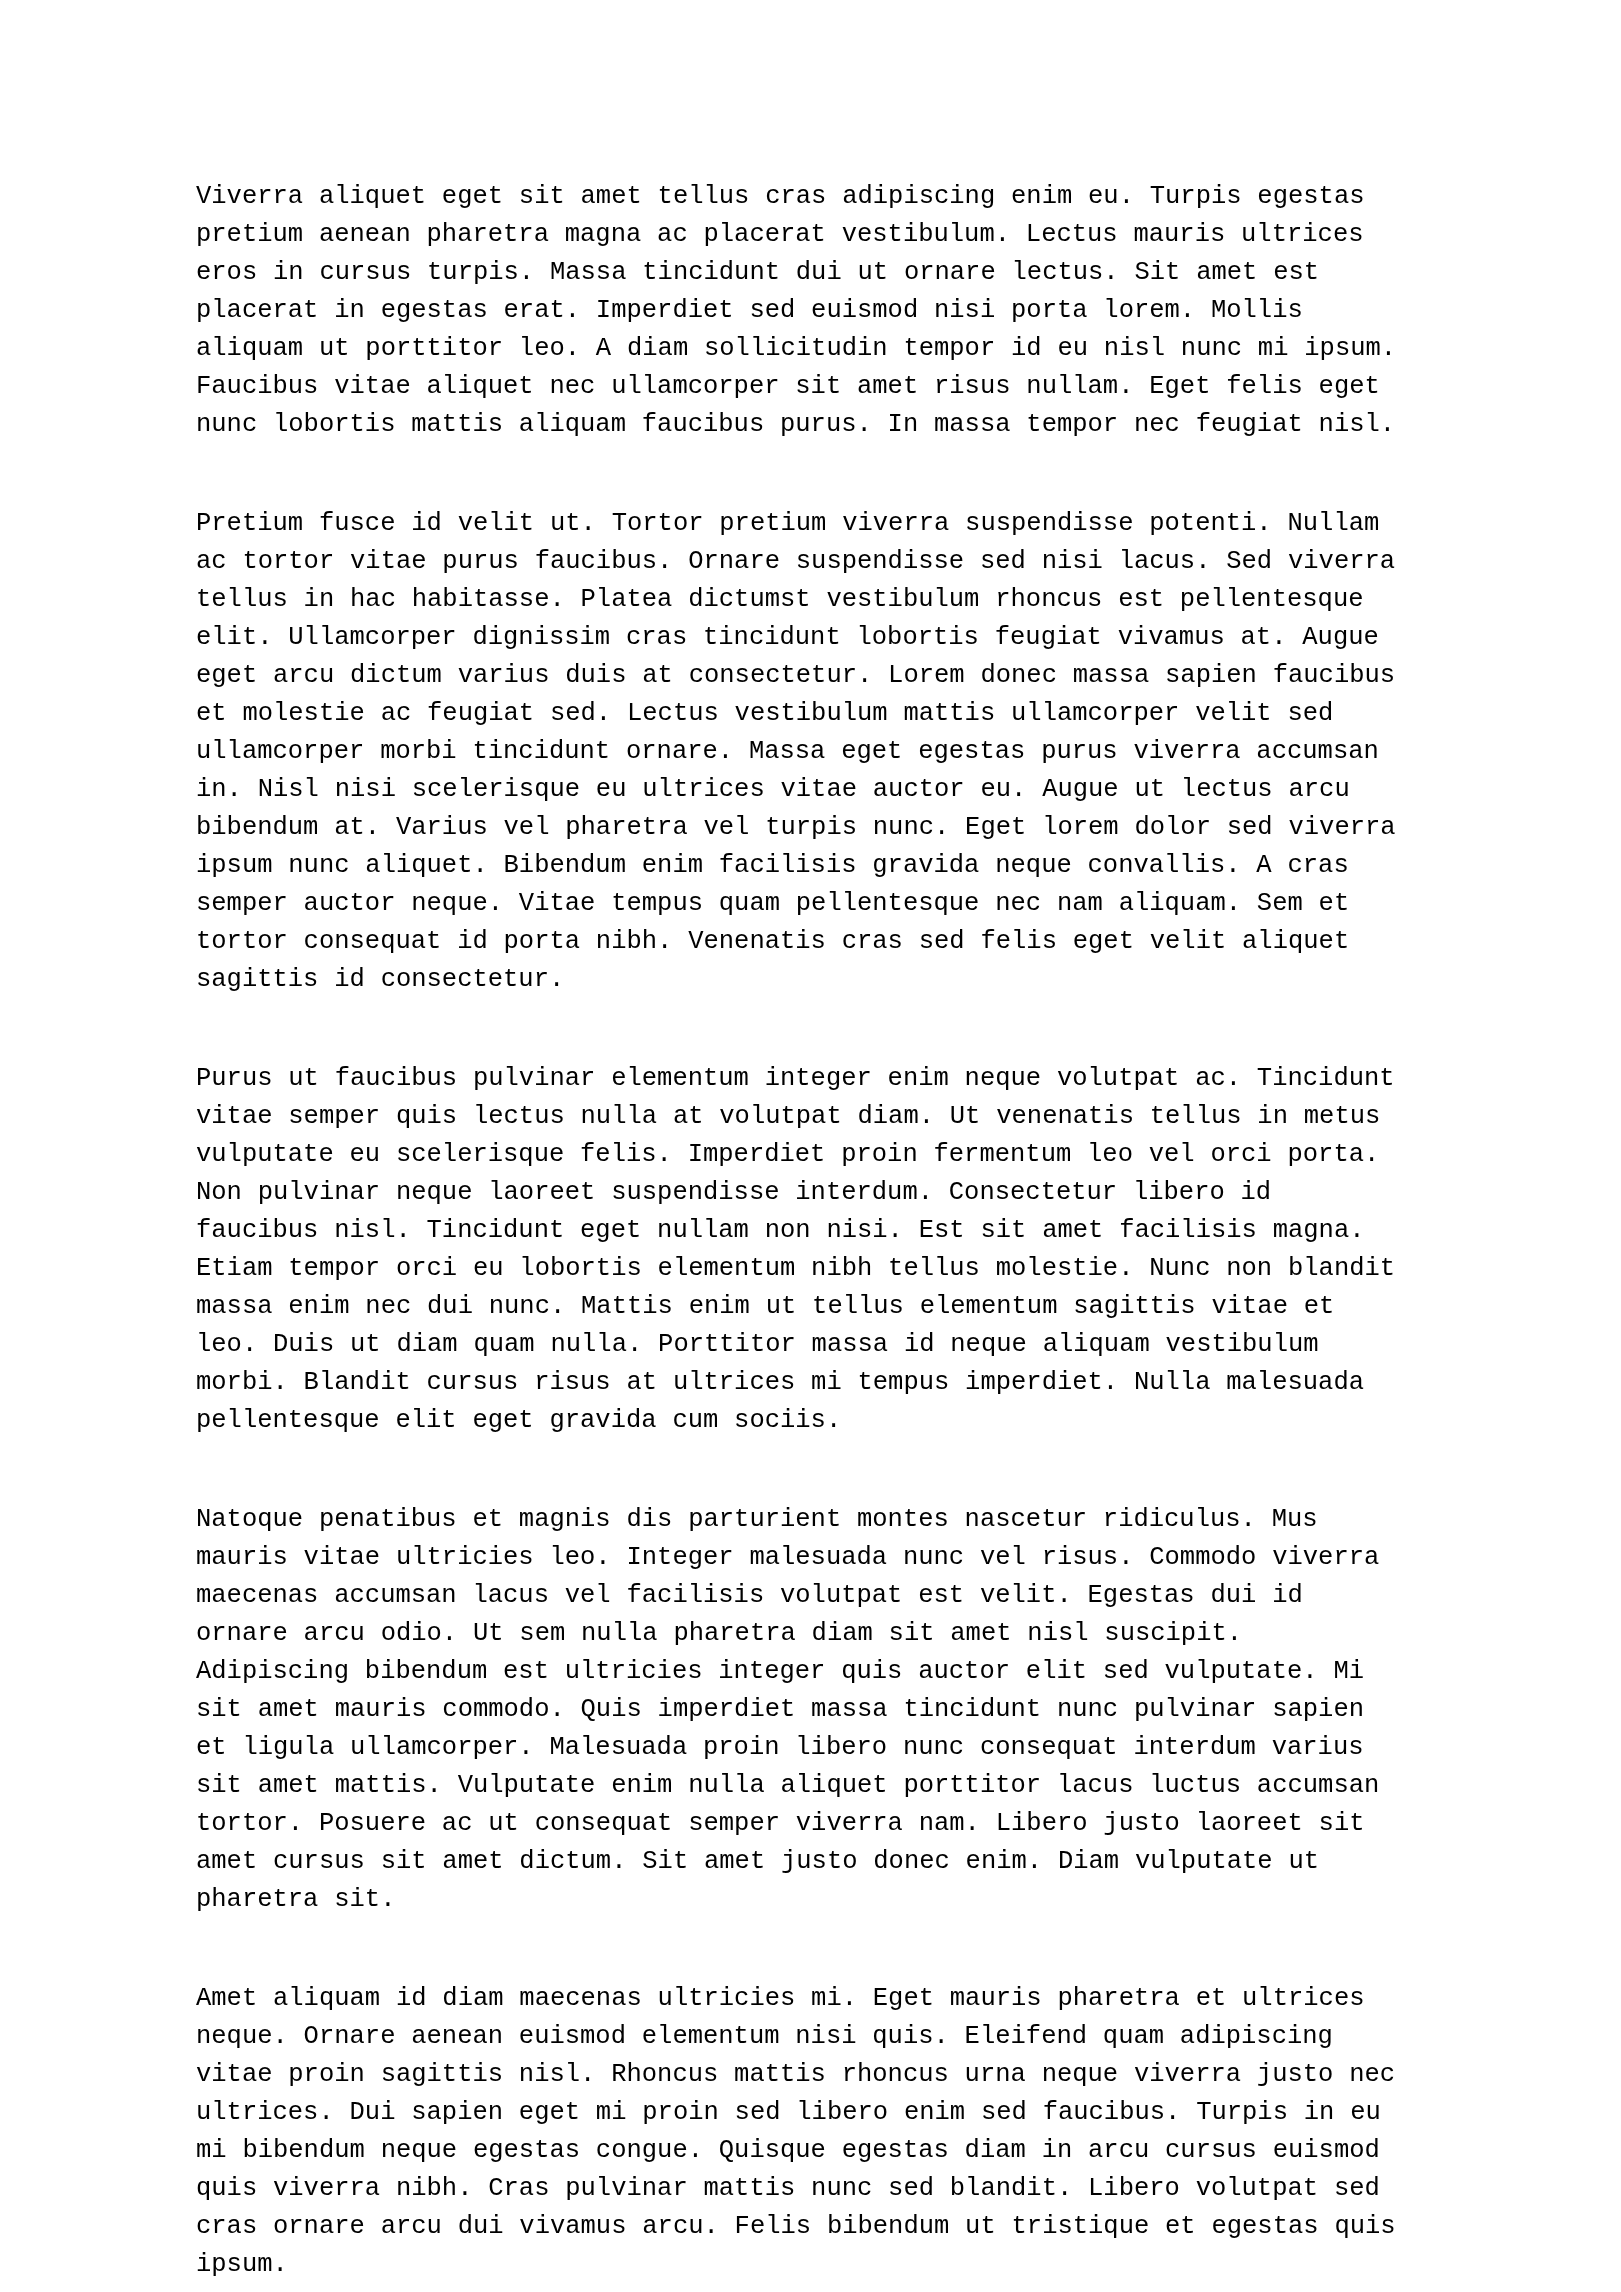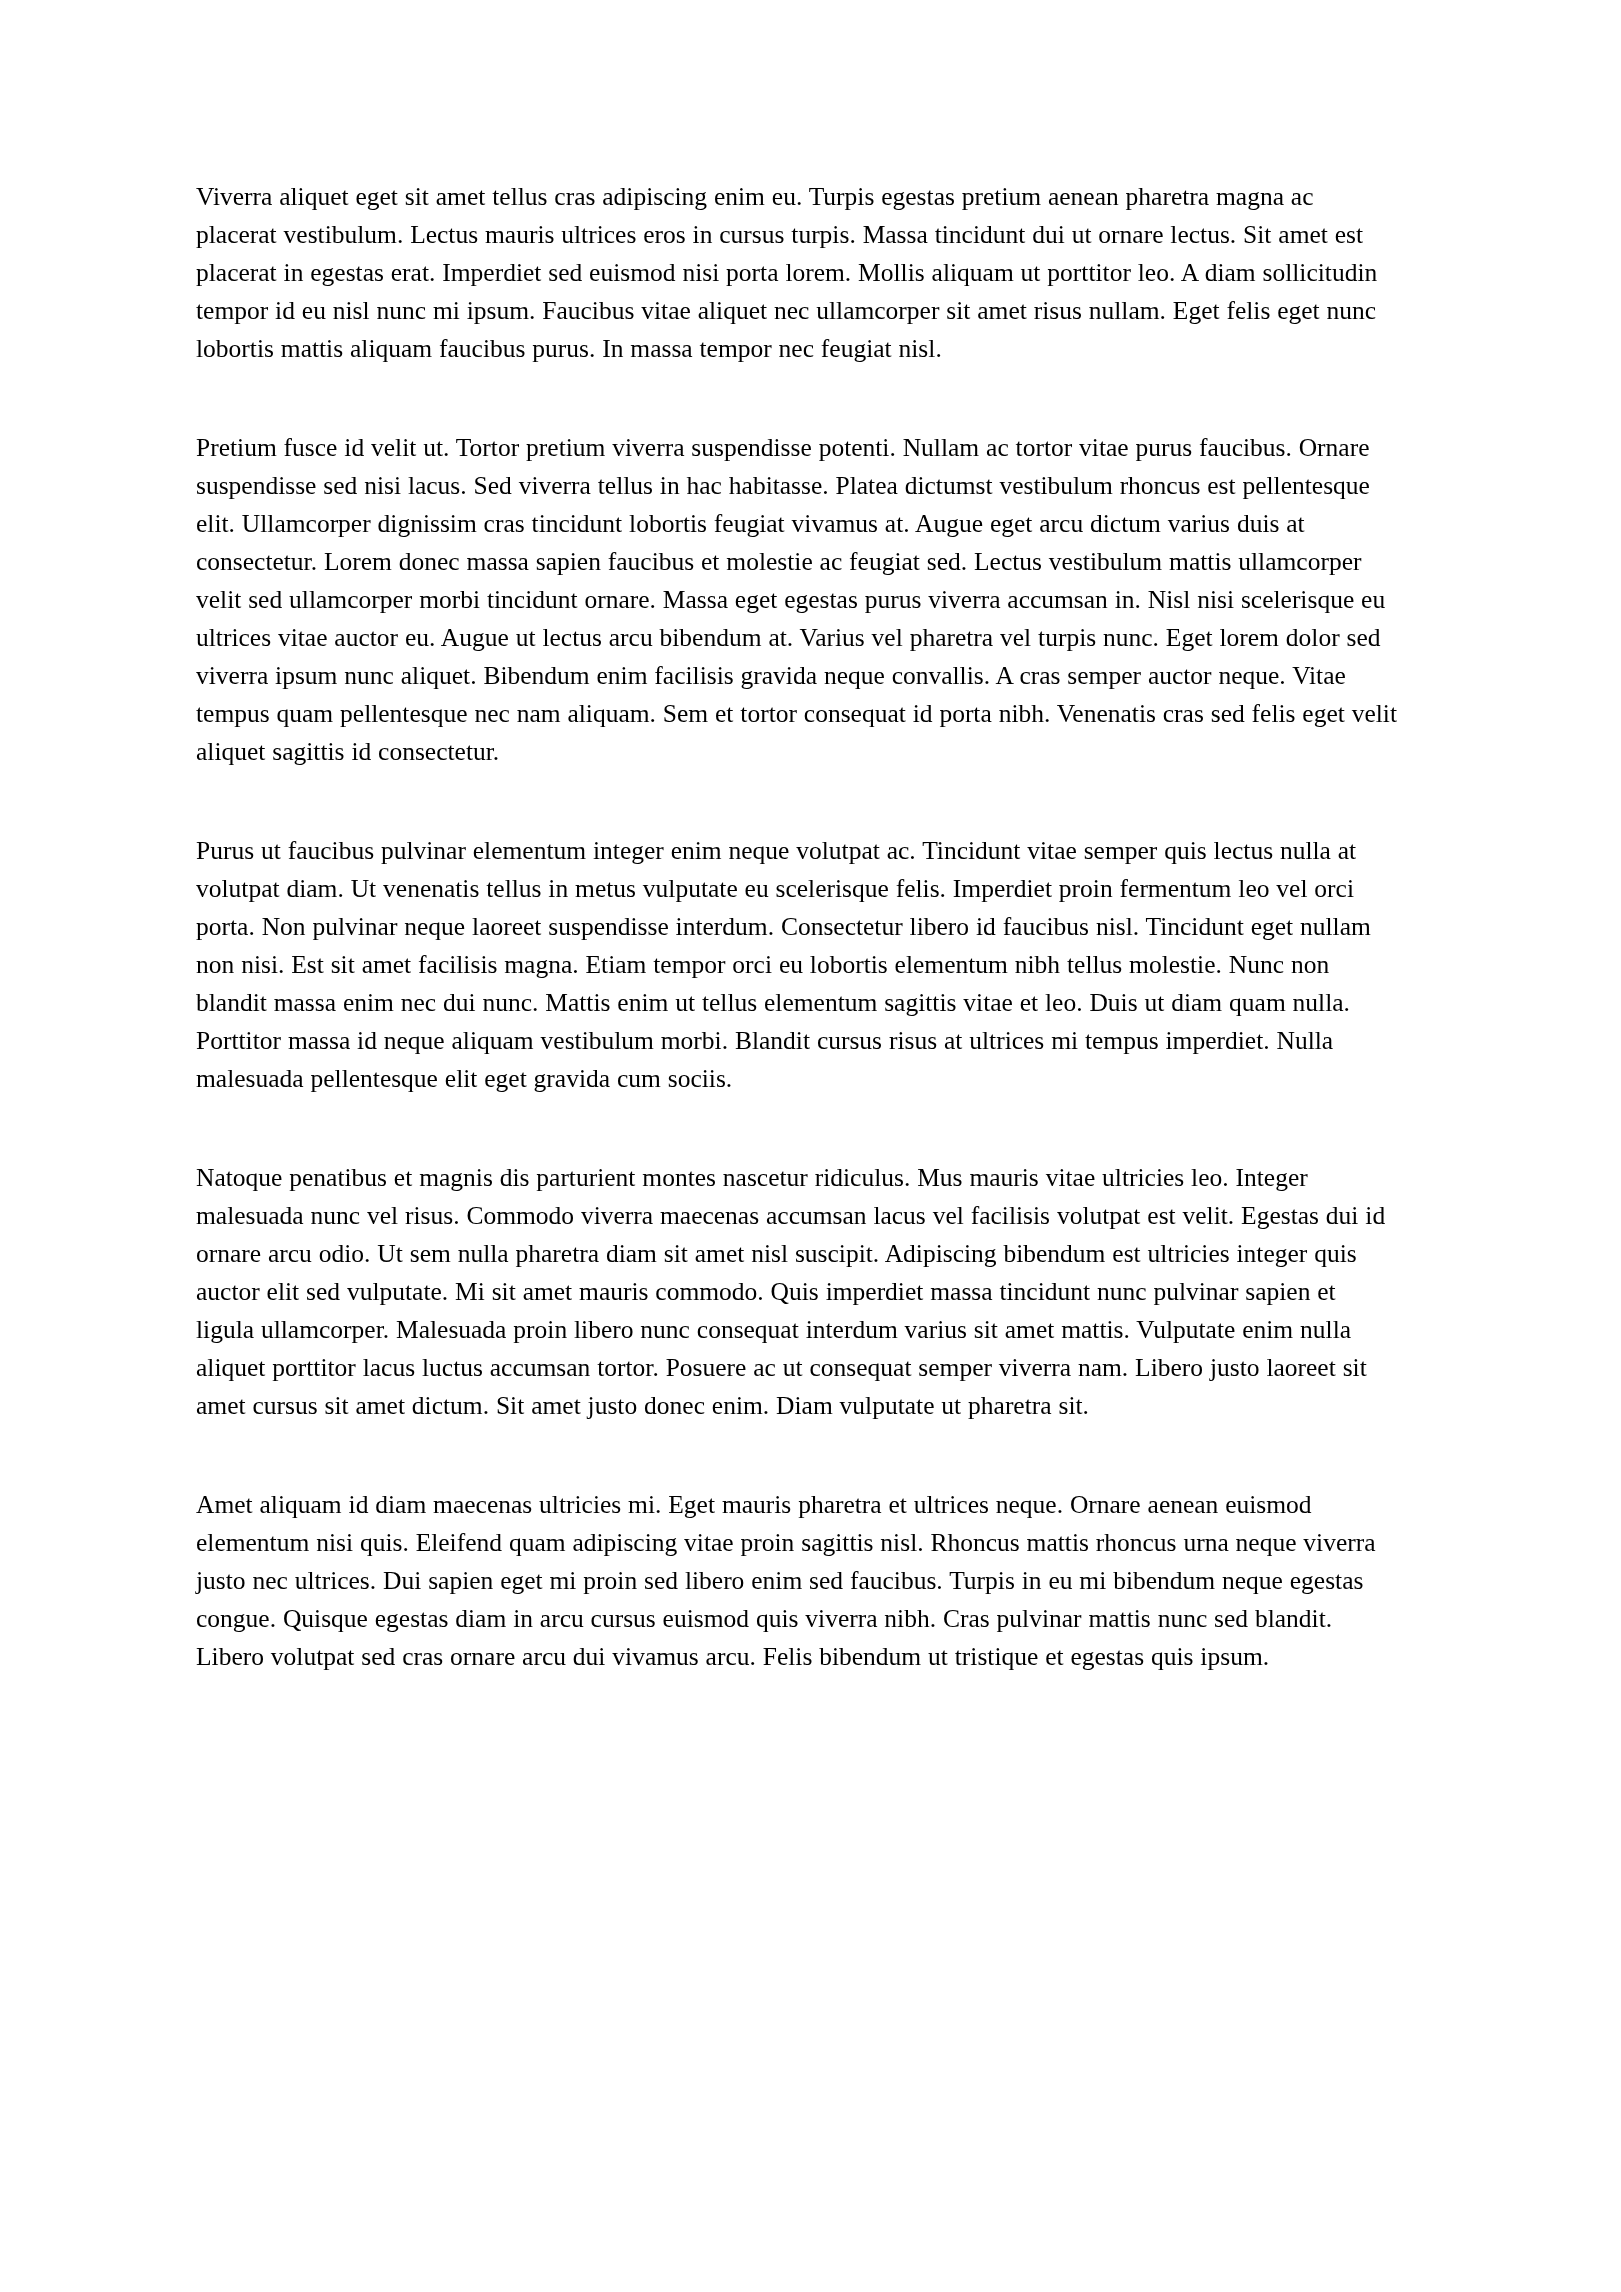--- a/index.html
+++ b/index.html
@@ -14,21 +14,21 @@
   }
   .page {
     box-sizing: border-box;
     width: 1621px;
     height: 2293px;
     background: #ffffff;
     padding: 178px 205px 0 196px;
   }
   .page p {
     margin: 0 16px 61px 0;
-    font-family: Liberation Serif, serif;
+    font-family: Liberation Mono, monospace;
     font-size: 25.5px;
     line-height: 38px;
     color: #000000;
     text-align: left;
     word-spacing: 0.5px;
   }
 </style>
 </head>
 <body>
 

